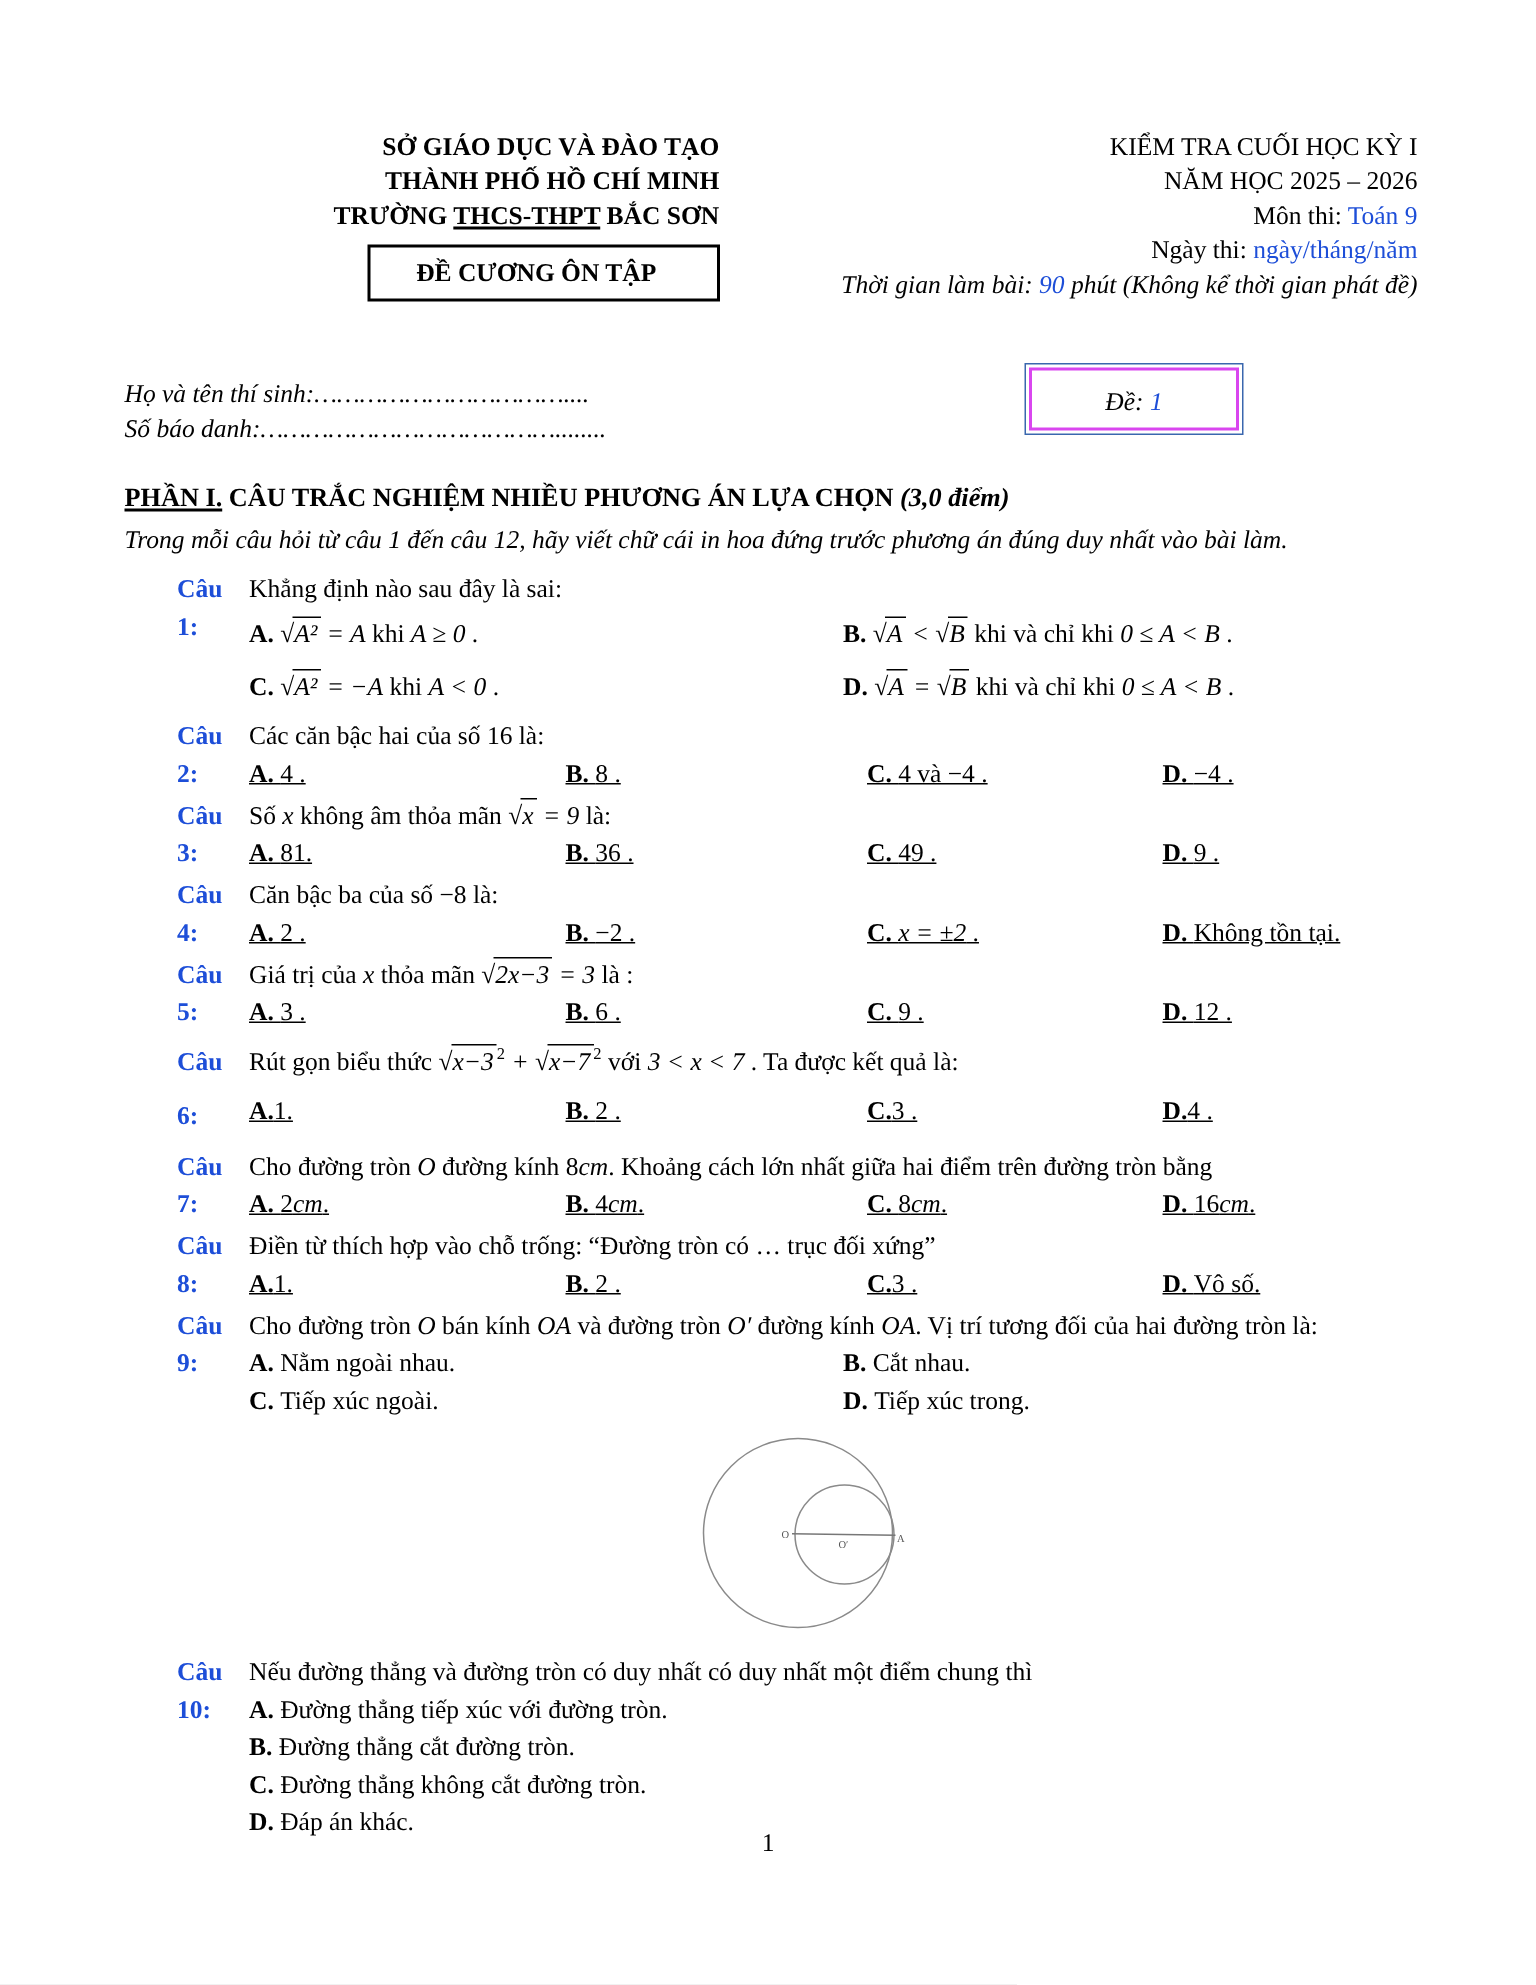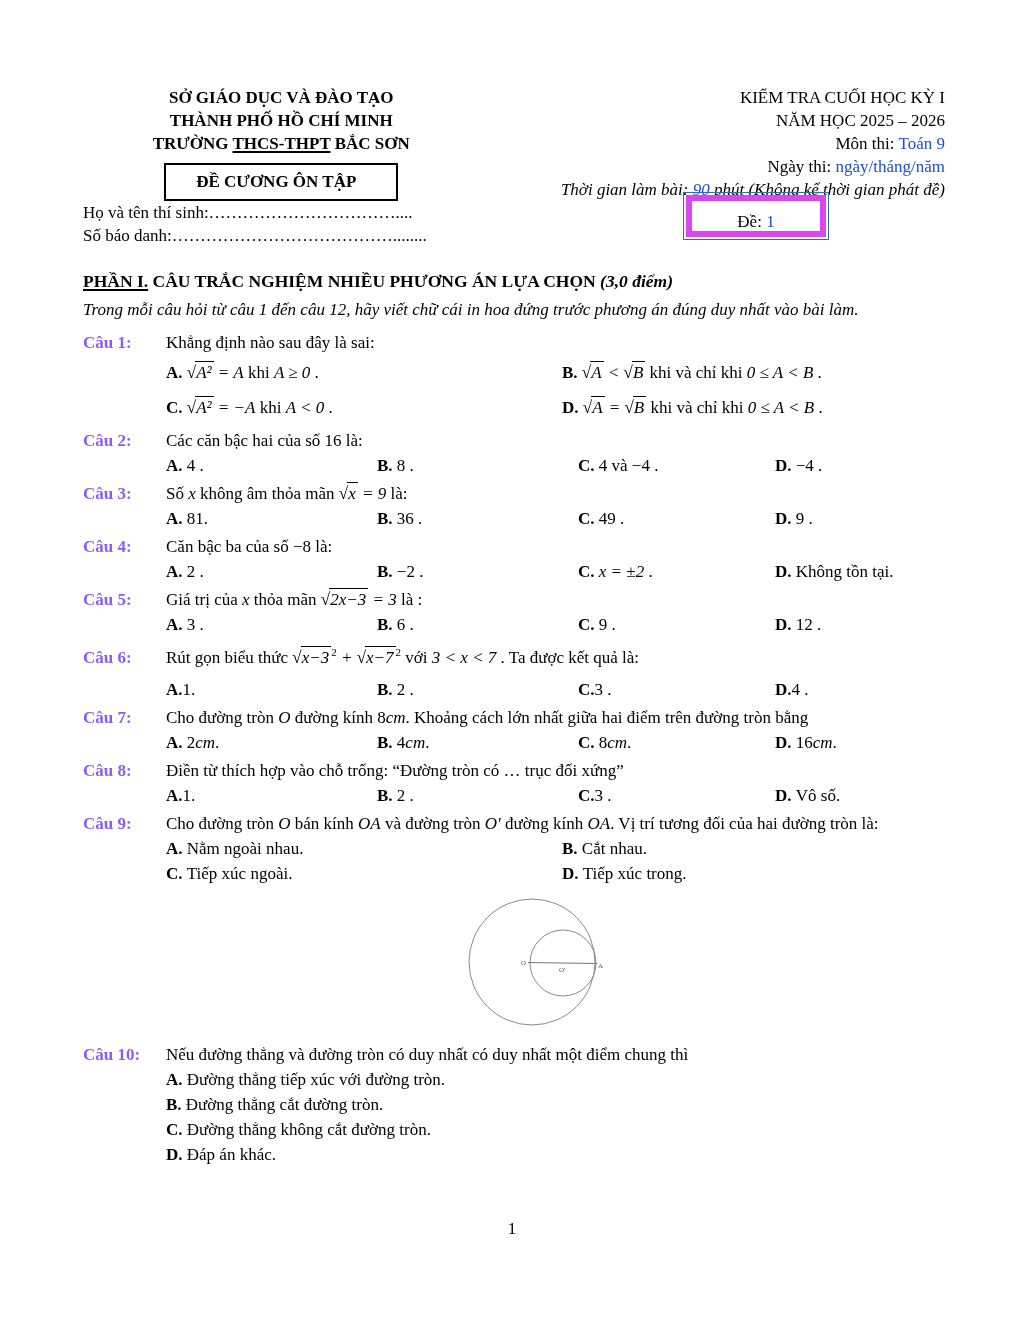--- a/index.html
+++ b/index.html
@@ -9,50 +9,50 @@
     width:1024px; height:1323px;
     margin:0 auto;
     background:#ffffff;
     font-family:"Liberation Serif", serif;
     font-size:17px; color:#000;
     overflow:hidden;
     padding:86px 79px 0 83px;
   }
   
   .header { display:flex; }
-  .header-left { width:46%; text-align:center; font-weight:bold; line-height:23px; }
+  .header-left { width:46%; text-align:right; font-weight:bold; line-height:23px; }
   .header-right { width:54%; text-align:right; font-weight:normal; line-height:23px; }
   .u2 { text-decoration:underline; text-decoration-thickness:2px; text-underline-offset:2px; }
   .left-box {
     display:inline-block; margin-top:8px;
     border:2px solid #000; padding:5px 40px 6px 30px;
     font-weight:bold; font-size:17px;
   }
   .red { color:#1d4ed8; }
   .hdr-italic { font-style:italic; }
   
-  .student { position:relative; line-height:23px; }
+  .student { position:relative; margin-top:50px; line-height:23px;font-style:italic; }
   .de-box {
     position:absolute; left:603px; top:-6px; width:140px; height:42px;
-    border:6px solid #d946ef; outline:1.5px solid #3a67ae; outline-offset:2px;
+    border:2px solid #d946ef; outline:1.5px solid #3a67ae; outline-offset:2px;
     text-align:center; font-size:17px; padding-top:9px;
   }
   
   .part-title { margin-top:24px; font-weight:bold; font-size:17.5px; }
   .part-title .it { font-style:italic; }
   .instruction { margin-top:5px; font-style:italic; line-height:26px; }
   
   .questions { margin-top:7px; }
   .q { display:grid; grid-template-columns:83px 1fr; margin-bottom:3px; }
-  .qlabel { font-weight:bold; color:#8b5cf6; line-height:25px; }
+  .qlabel { font-weight:bold; color:#1d4ed8; line-height:25px;margin-left:35px; }
   .qbody { }
   .qtext { line-height:25px; }
   .opts { }
   .opts .opt { line-height:25px; }
-  .four-col { display:grid; grid-template-columns:211px 201px 197px 1fr; }
+  .four-col { display:grid; grid-template-columns:211px 201px 197px 1fr;text-decoration:underline; }
   .two-col  { display:grid; grid-template-columns:396px 1fr; }
   .one-col .opt { display:block; }
   .rad-rows .opt { line-height:35px; }
   .tall { line-height:36px; }
   
   .mi { font-style:italic; }
   .bl { font-weight:bold; }
   .sqrt { white-space:nowrap; }
   .rsign { display:inline-block; }
   .rseg { border-top:1.4px solid #000; font-style:italic; padding:1px 2px 0 1px; margin-left:-1px; }

